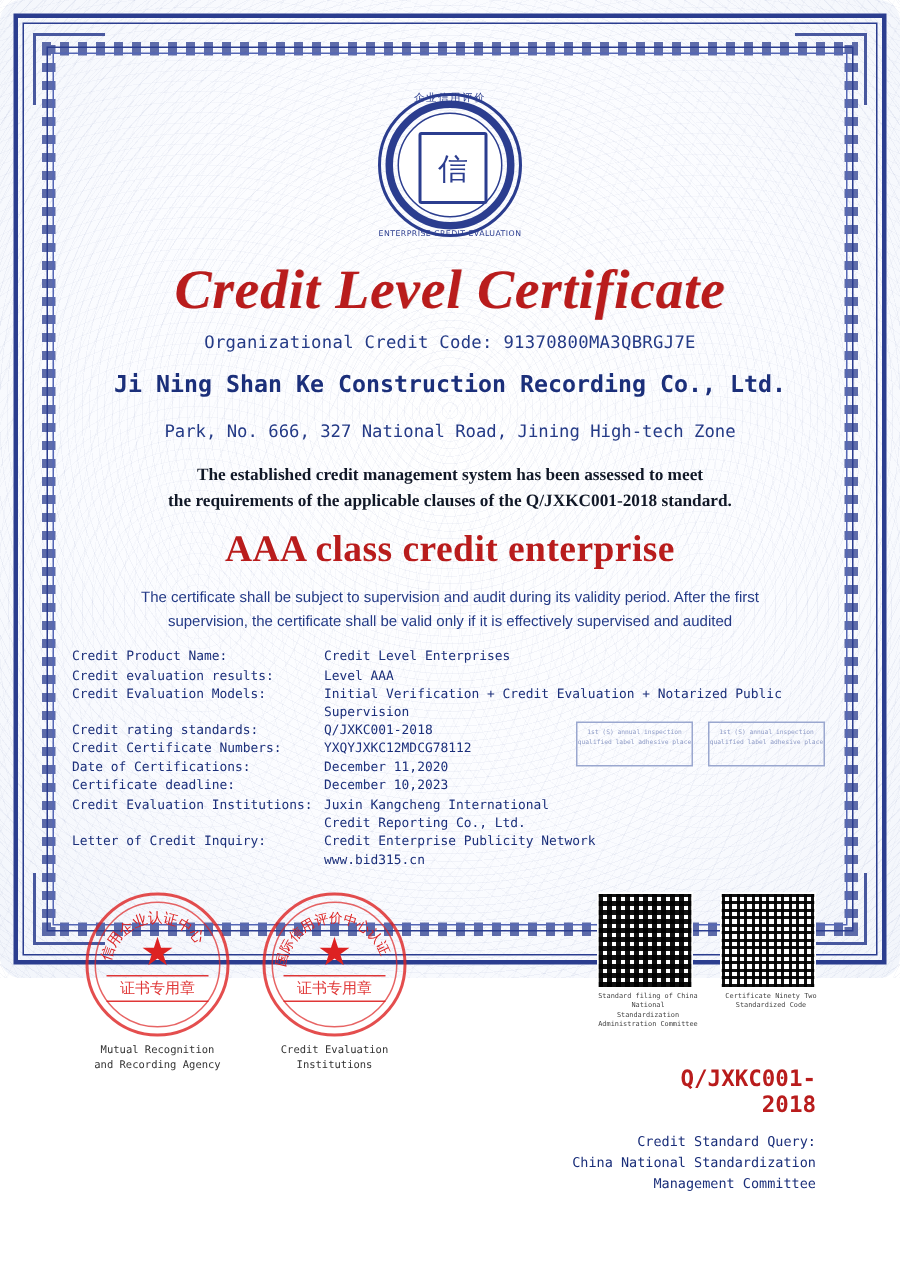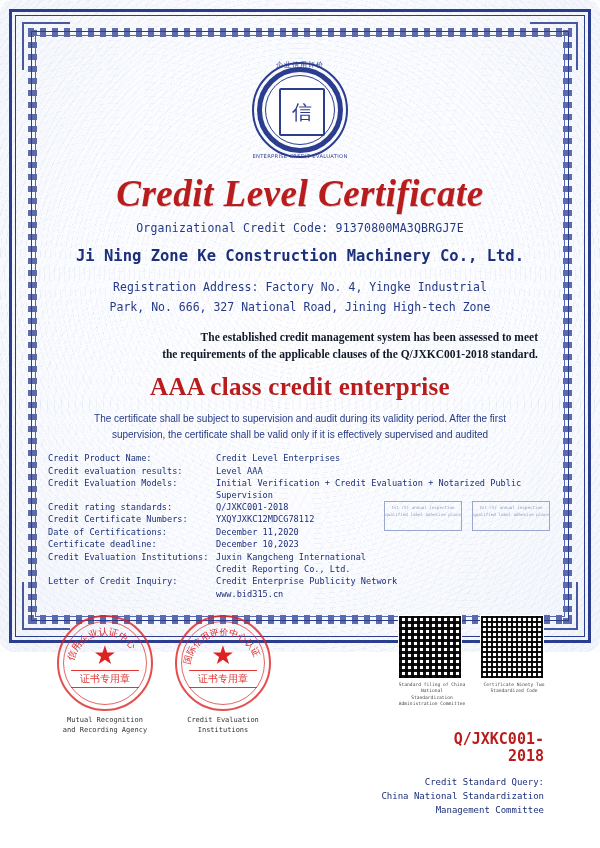--- a/index.html
+++ b/index.html
@@ -120,21 +120,21 @@
     text-align:center;color:#1b2f7a;font-size:15.5px;font-weight:bold;
     font-family:"DejaVu Sans Mono", monospace;
     margin:6px 0 12px 0;
   }
   .address{
     text-align:center;color:#243a86;font-size:11.5px;line-height:20px;
     font-family:"DejaVu Sans Mono", monospace;
     margin:0 12px 12px 12px;
   }
   .statement{
-    text-align:right;color:#111827;font-size:11.5px;line-height:17px;
+    text-align:center;color:#111827;font-size:11.5px;line-height:17px;
     margin:4px 20px 8px 20px;font-weight:bold;
     font-family:"Liberation Serif", serif;
   }
   .grade{
     text-align:center;color:#b91c1c;font-size:25px;font-weight:bold;
     margin:10px 0 10px 0;letter-spacing:.3px;
   }
   .validity{
     text-align:center;color:#243a86;font-size:10px;line-height:16px;
     margin:0 8px 10px 8px;
@@ -256,24 +256,23 @@
         <div class="toptext">企业信用评价</div>
         <div class="book">信</div>
         <div class="bottomtext">ENTERPRISE CREDIT EVALUATION</div>
       </div>
     </div>
 
     <h1 class="title">Credit Level Certificate</h1>
 
     <div class="org-code">Organizational Credit Code: 91370800MA3QBRGJ7E</div>
 
-    <div class="company">Ji Ning Zone Ke Construction Machinery Co., Ltd.</div>
+    <div class="company">Ji Ning Shan Ke Construction Recording Co., Ltd.</div>
 
     <div class="address">
-      <div>Registration Address: Factory No. 4, Yingke Industrial</div>
       <div>Park, No. 666, 327 National Road, Jining High-tech Zone</div>
     </div>
 
     <div class="statement">
       <div>The established credit management system has been assessed to meet</div>
       <div>the requirements of the applicable clauses of the Q/JXKC001-2018 standard.</div>
     </div>
 
     <div class="grade">AAA class credit enterprise</div>
 

